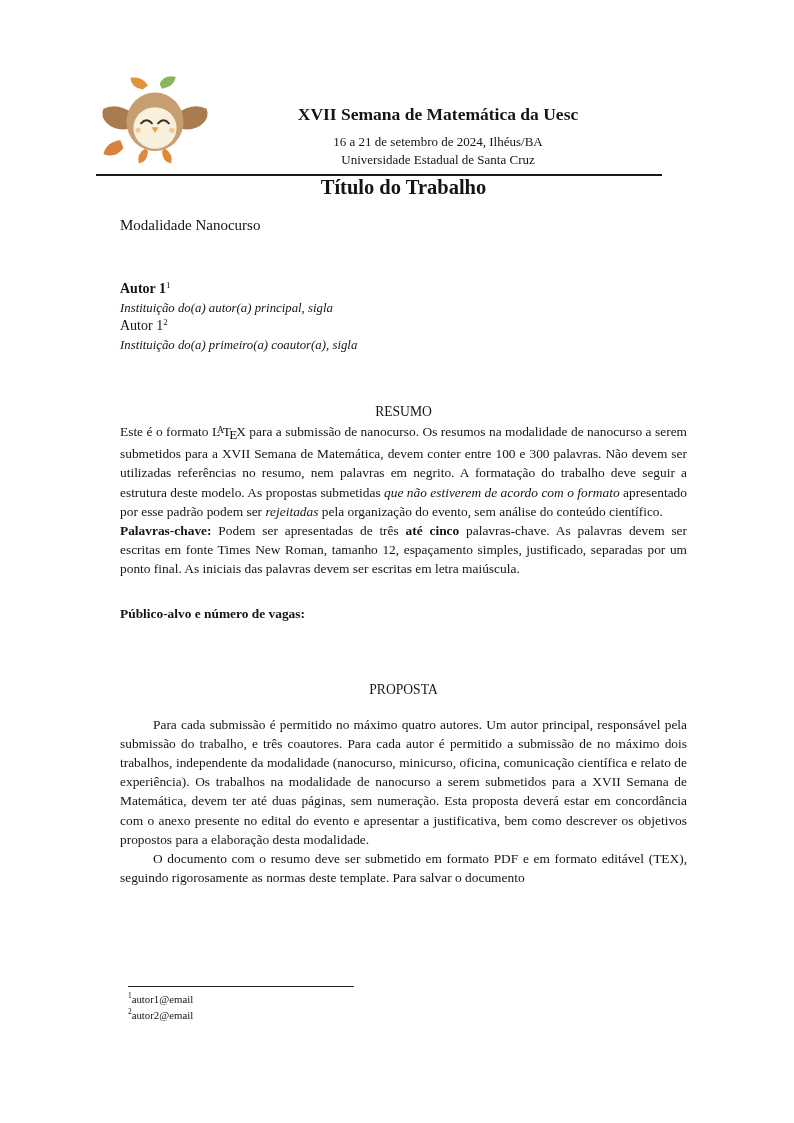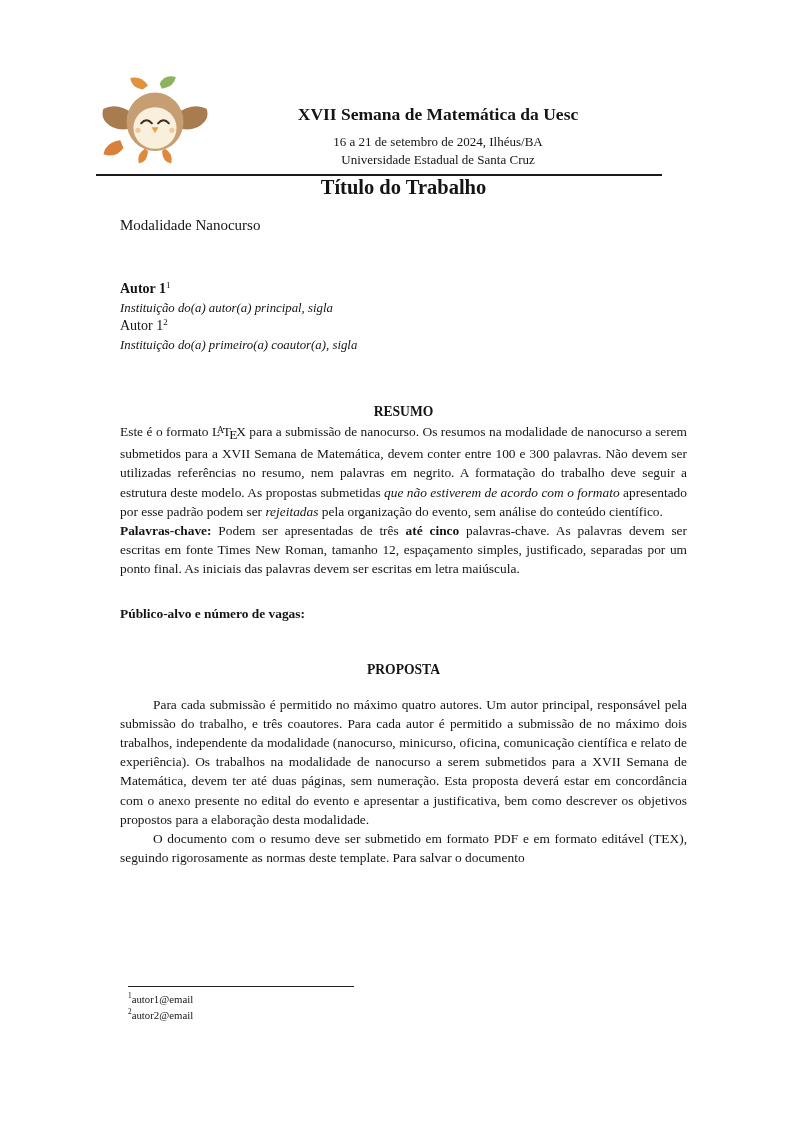--- a/index.html
+++ b/index.html
@@ -30,23 +30,23 @@
   .main { margin: 0 107px 0 120px; }
   .doc-title { text-align: center; font-size: 20.5px; font-weight: bold; }
   .doc-subtitle { margin-top: 18px; text-align: left; font-size: 15px; }
 
   .authors { margin-top: 46px; font-size: 13.2px; line-height: 18.6px; }
   .author-name { font-size: 14px; }
   .author-0 .author-name { font-weight: bold; }
   .affil { font-style: italic; font-size: 12.8px; }
   sup { font-size: 0.68em; vertical-align: super; line-height: 0; }
 
-  .sec-heading { text-align: center; font-weight: bold; font-size: 13.6px; }
+  .sec-heading { text-align: center; font-weight: normal; font-size: 13.6px; }
   .sec-heading.resumo { margin-top: 50px; }
-  .sec-heading.proposta { margin-top: 40px; }
+  .sec-heading.proposta { margin-top: 60px; }
 
   p.bodytext {
     font-size: 13.4px;
     line-height: 19.2px;
     text-align: justify;
     margin: 0;
     hyphens: auto;
   }
   .resumo-p { margin-top: 17px; }
   .kw-p { margin-top: 24px; }

